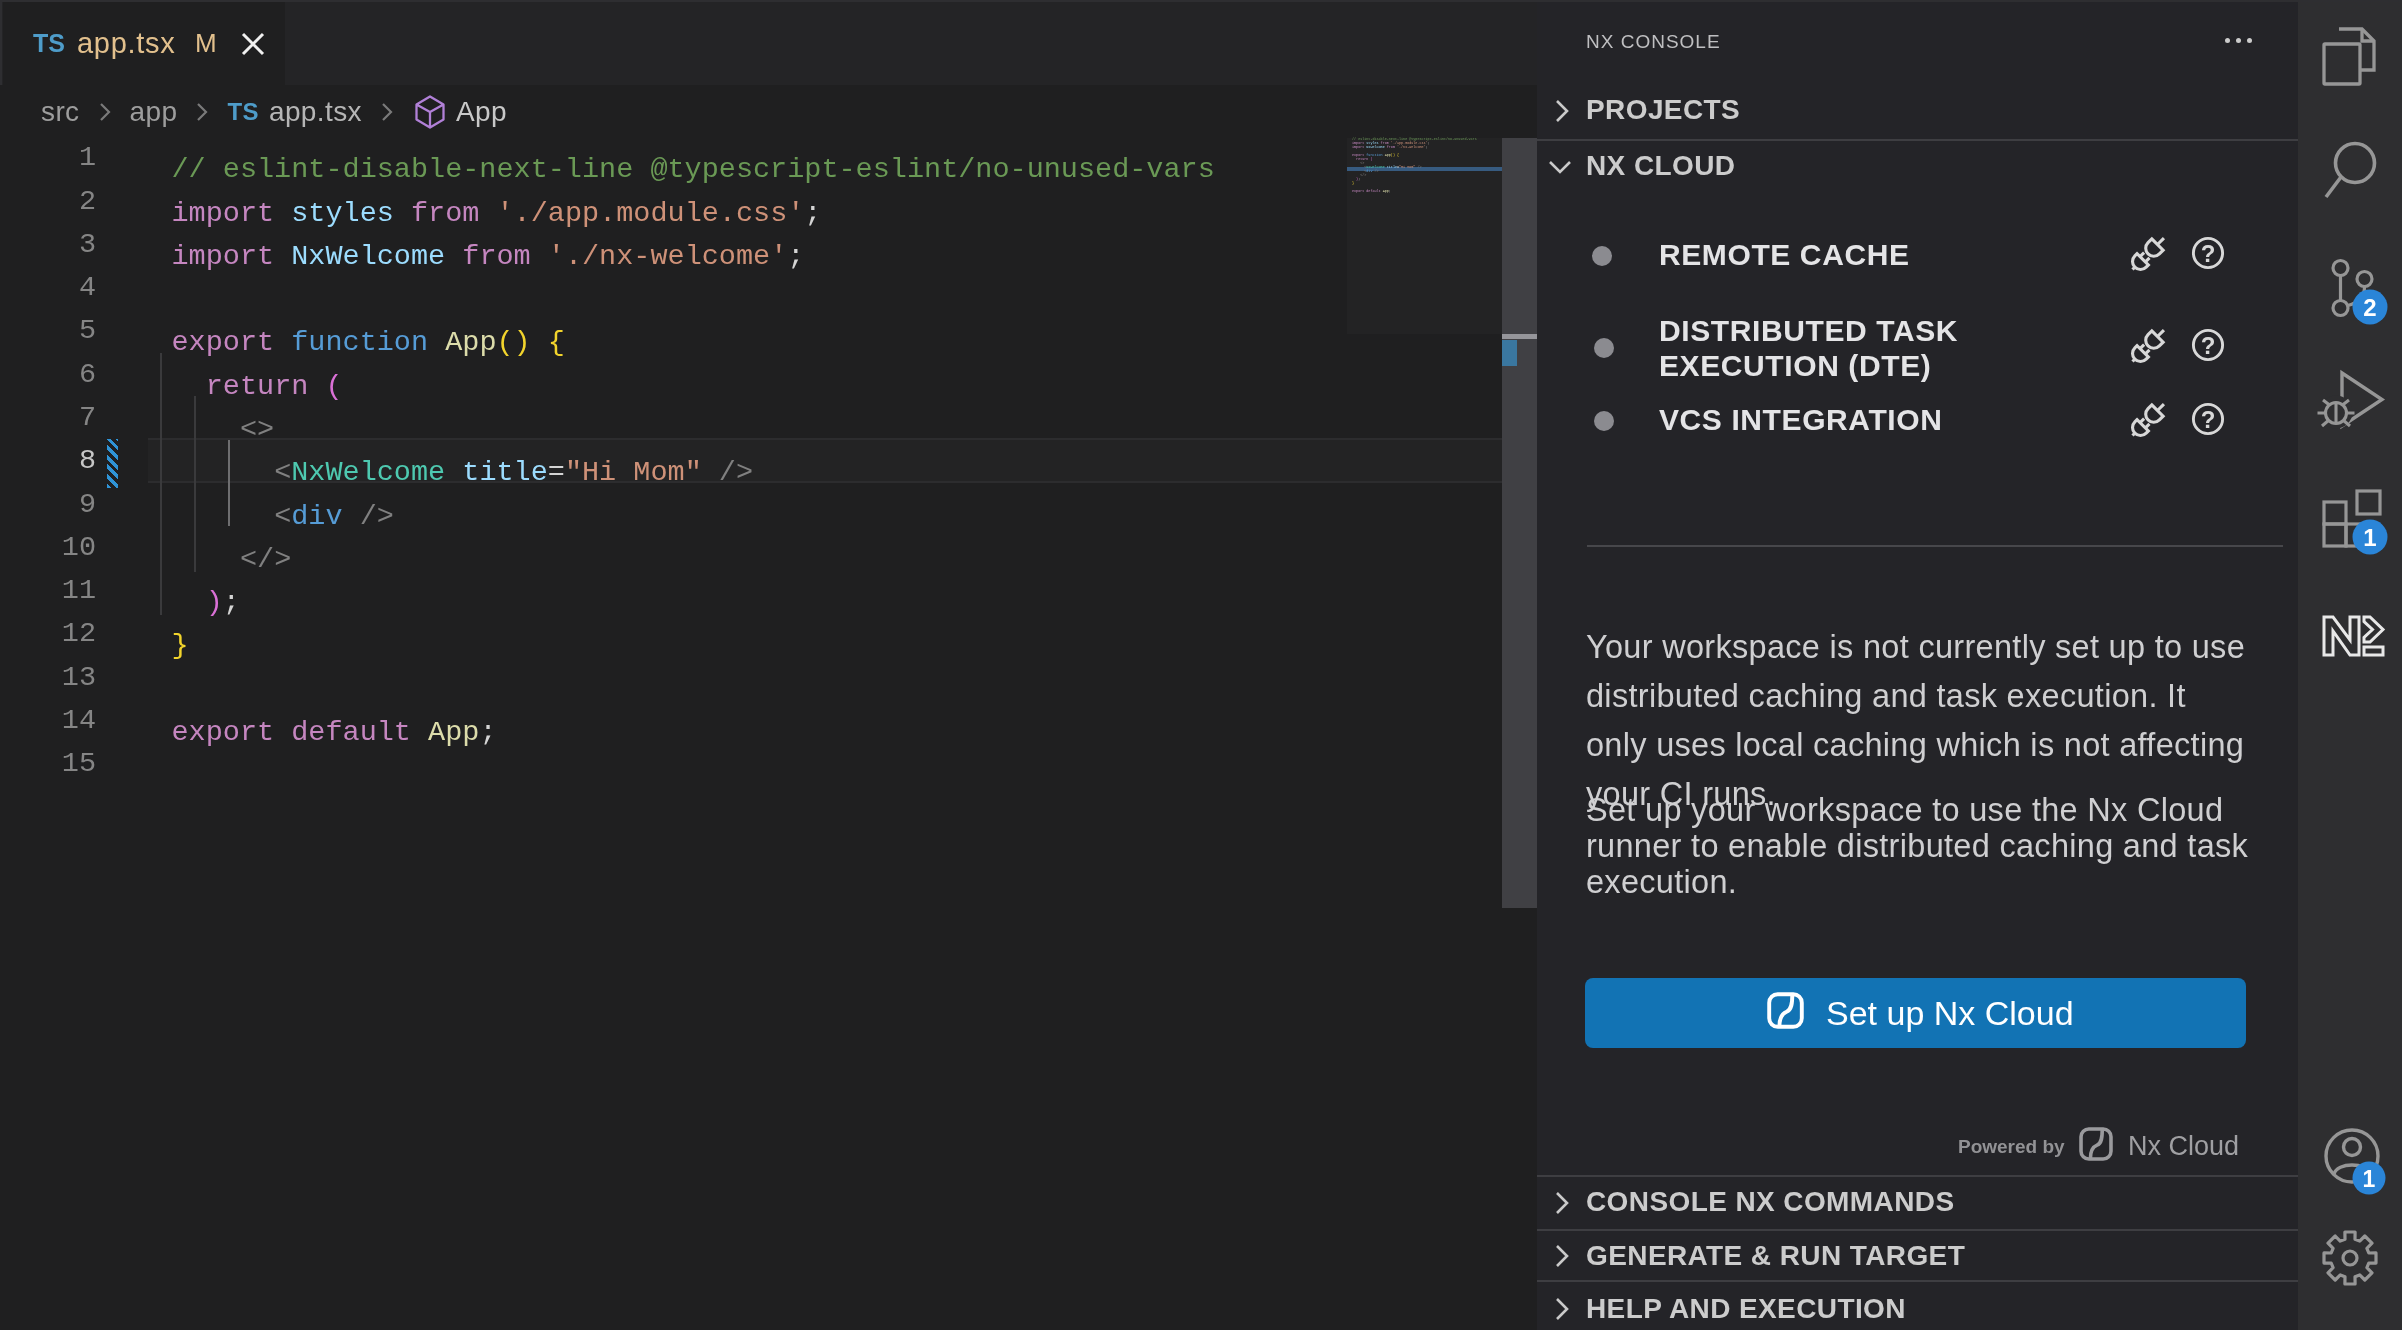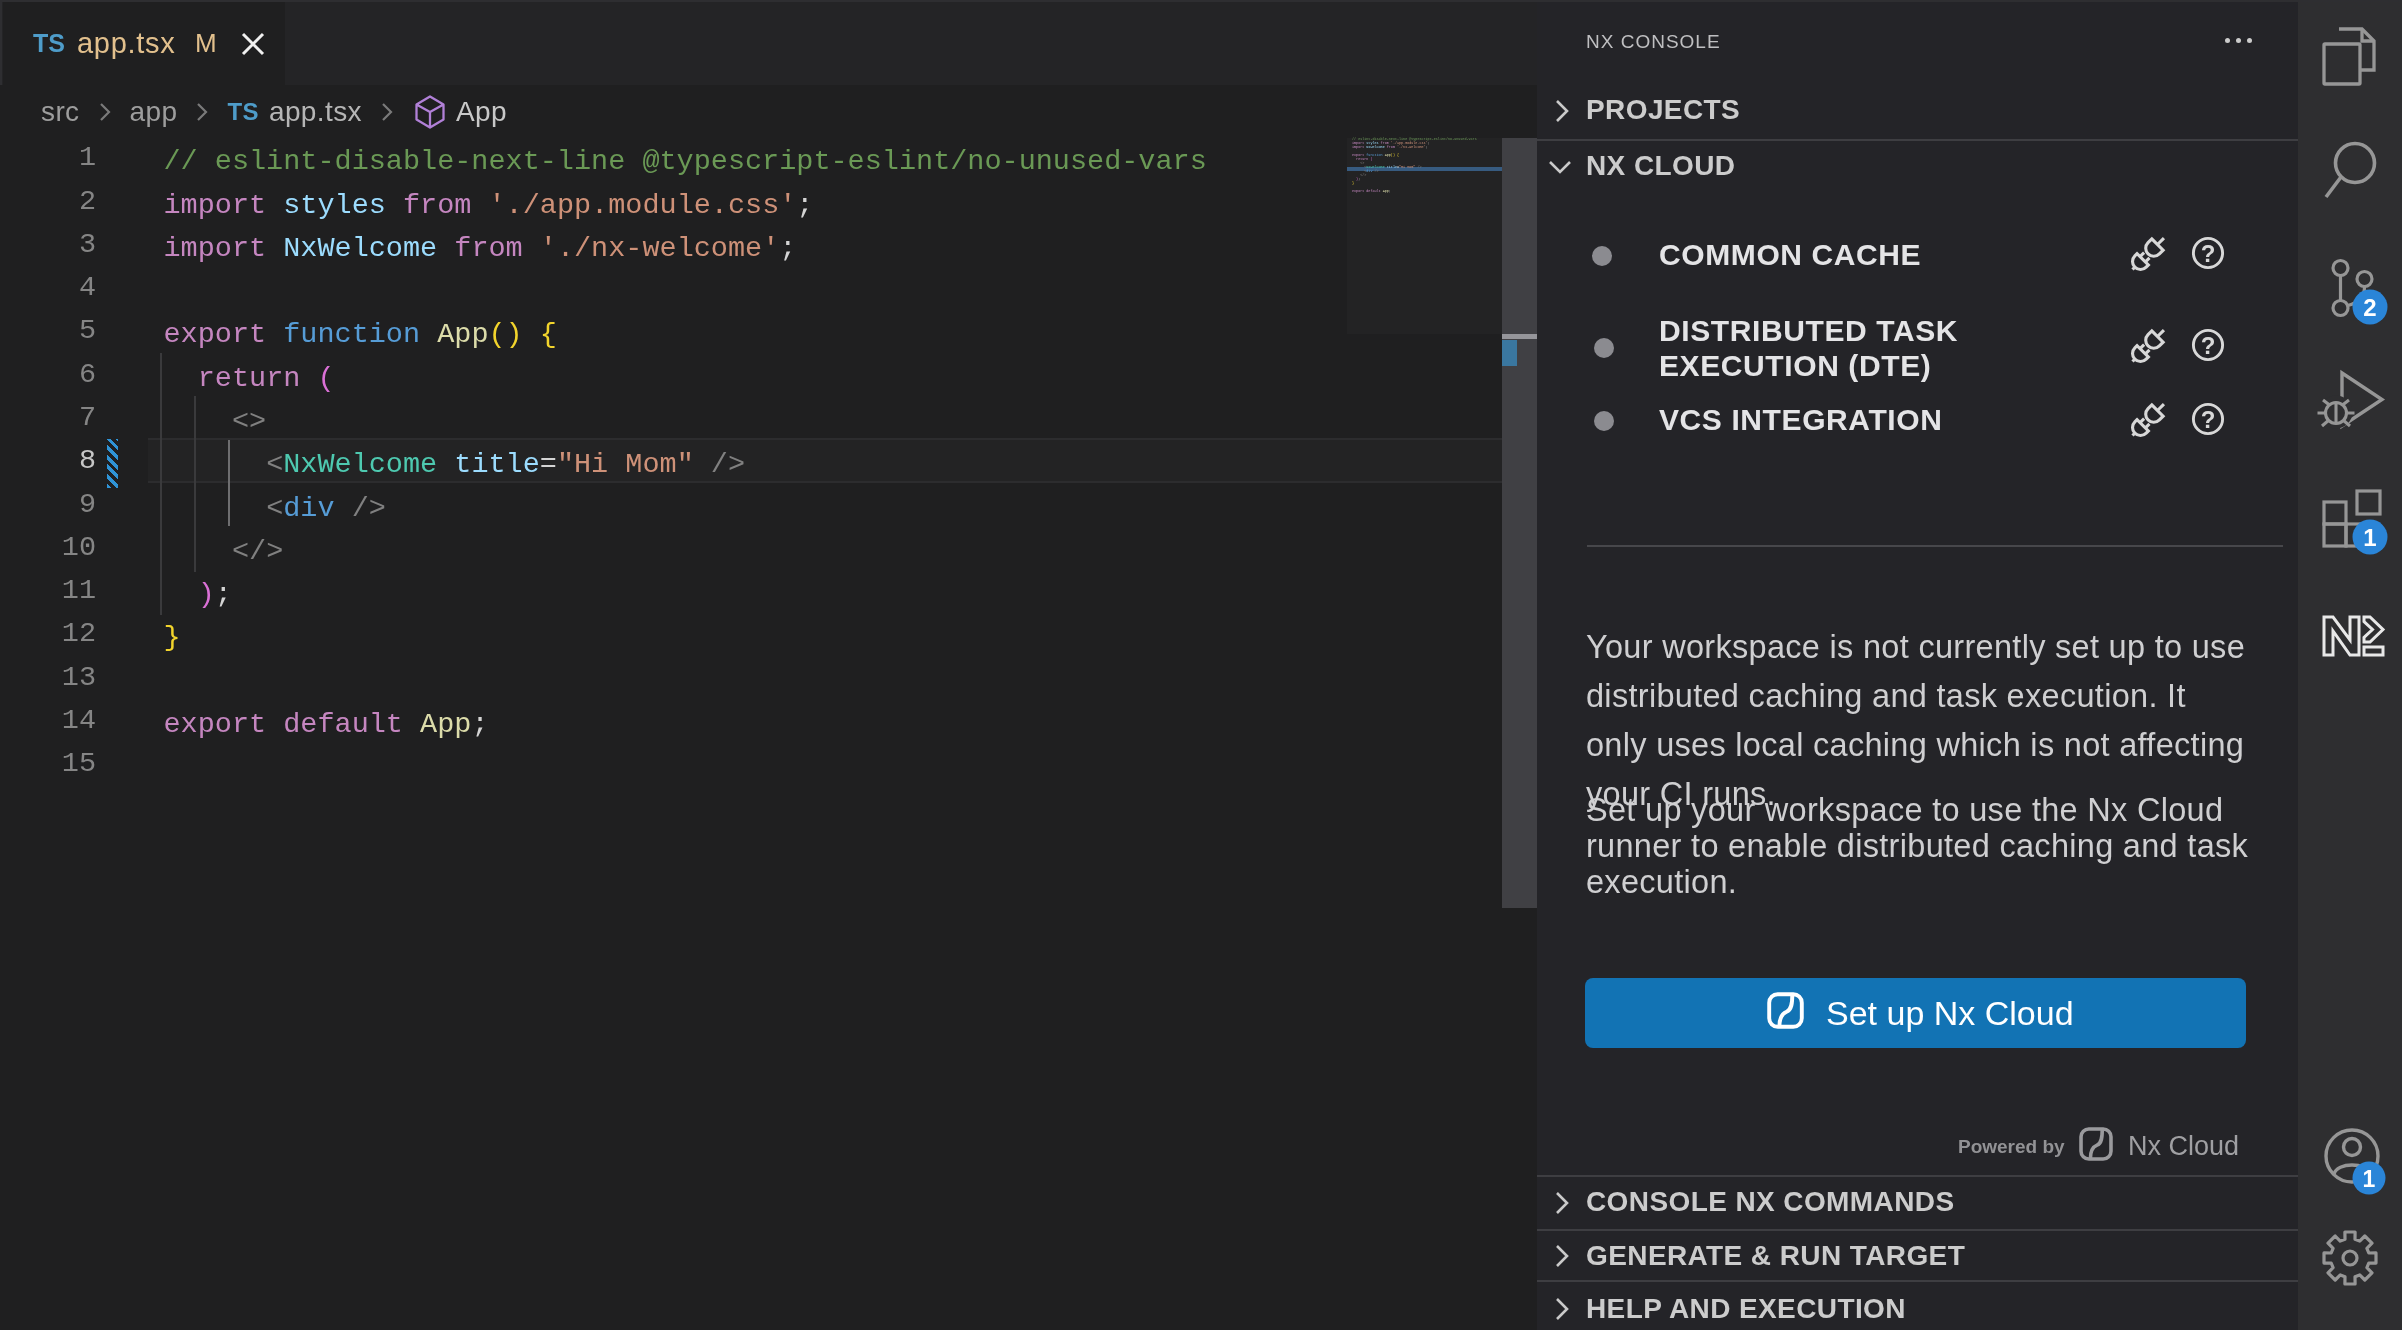--- a/index.html
+++ b/index.html
@@ -1,19 +1,19 @@
 <!DOCTYPE html>
 <html><head><meta charset="utf-8"><style>
   html,body{margin:0;padding:0}
   body{width:2402px;height:1330px;position:relative;overflow:hidden;background:#1f1f20;font-family:"Liberation Sans",sans-serif}
   .abs{position:absolute}
   
   .cm{color:#6A9955}.kw{color:#C586C0}.bl{color:#569CD6}.vr{color:#9CDCFE}.fn{color:#DCDCAA}
   .st{color:#CE9178}.gr{color:#808080}.gd{color:#F2D42C}.pu{color:#DA70D6}.fg{color:#D4D4D4}.tl{color:#4EC9B0}
-  pre.code{margin:4px;font-family:"Liberation Mono",monospace;font-size:28.5px;line-height:43.27px;color:#d4d4d4}
+  pre.code{margin:12px;font-family:"Liberation Mono",monospace;font-size:28.5px;line-height:43.27px;color:#d4d4d4}
   pre.gut{margin:0;font-family:"Liberation Mono",monospace;font-size:28.5px;line-height:43.27px;color:#858585;text-align:right}
   .guide{position:absolute;width:1.6px;background:#3a3a3c}
   
   .sechead{position:absolute;left:1586px;font-weight:bold;font-size:28px;letter-spacing:0.4px;color:#cccccc;line-height:32px}
   .itemtitle{position:absolute;left:1659px;font-weight:bold;font-size:30px;letter-spacing:0.6px;color:#e4e4e6;line-height:34.5px}
   .bullet{position:absolute;width:20px;height:20px;border-radius:50%;background:#8b8b90}
   .pborder{position:absolute;left:1537px;width:761px;height:2px;background:#3e3e42}
 </style></head>
 <body>
 
@@ -135,21 +135,21 @@
   </svg>
 <div class="sechead" style="top:94px">PROJECTS</div>
 <div class="pborder" style="top:139px"></div>
 
 <svg class="abs" style="left:1546px;top:153px" width="28" height="28">
     <path d="M4 9 L14 19 L24 9" stroke="#cacaca" stroke-width="2.6" fill="none"></path>
   </svg>
 <div class="sechead" style="top:150px">NX CLOUD</div>
 
 <div class="bullet" style="left:1592px;top:245.5px"></div>
-<div class="itemtitle" style="top:238px">COMMON CACHE</div>
+<div class="itemtitle" style="top:238px">REMOTE CACHE</div>
 
 <div class="bullet" style="left:1594px;top:337.5px"></div>
 <div class="itemtitle" style="top:314px">DISTRIBUTED TASK<br>EXECUTION (DTE)</div>
 
 <div class="bullet" style="left:1594px;top:410.5px"></div>
 <div class="itemtitle" style="top:403px">VCS INTEGRATION</div>
 
 <svg class="abs" style="left:2129px;top:233px;overflow:visible" width="40" height="40" viewBox="0 0 18 18">
     <g transform="rotate(45 9 9)" stroke="#d8d8d8" stroke-width="1.4" fill="none">
       <path d="M9 -0.5 V3.6"></path>

